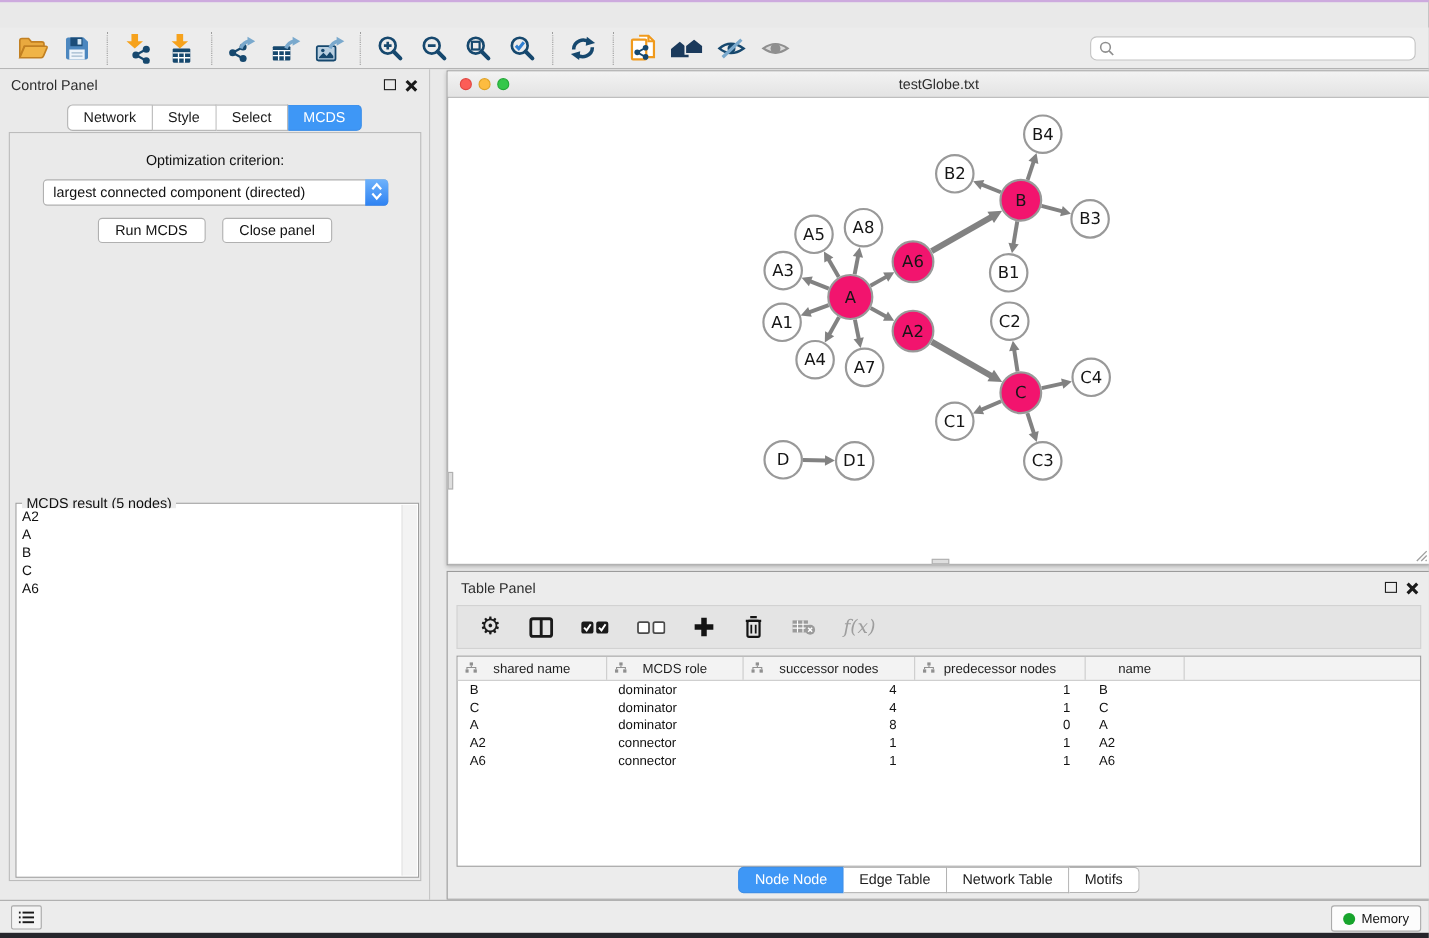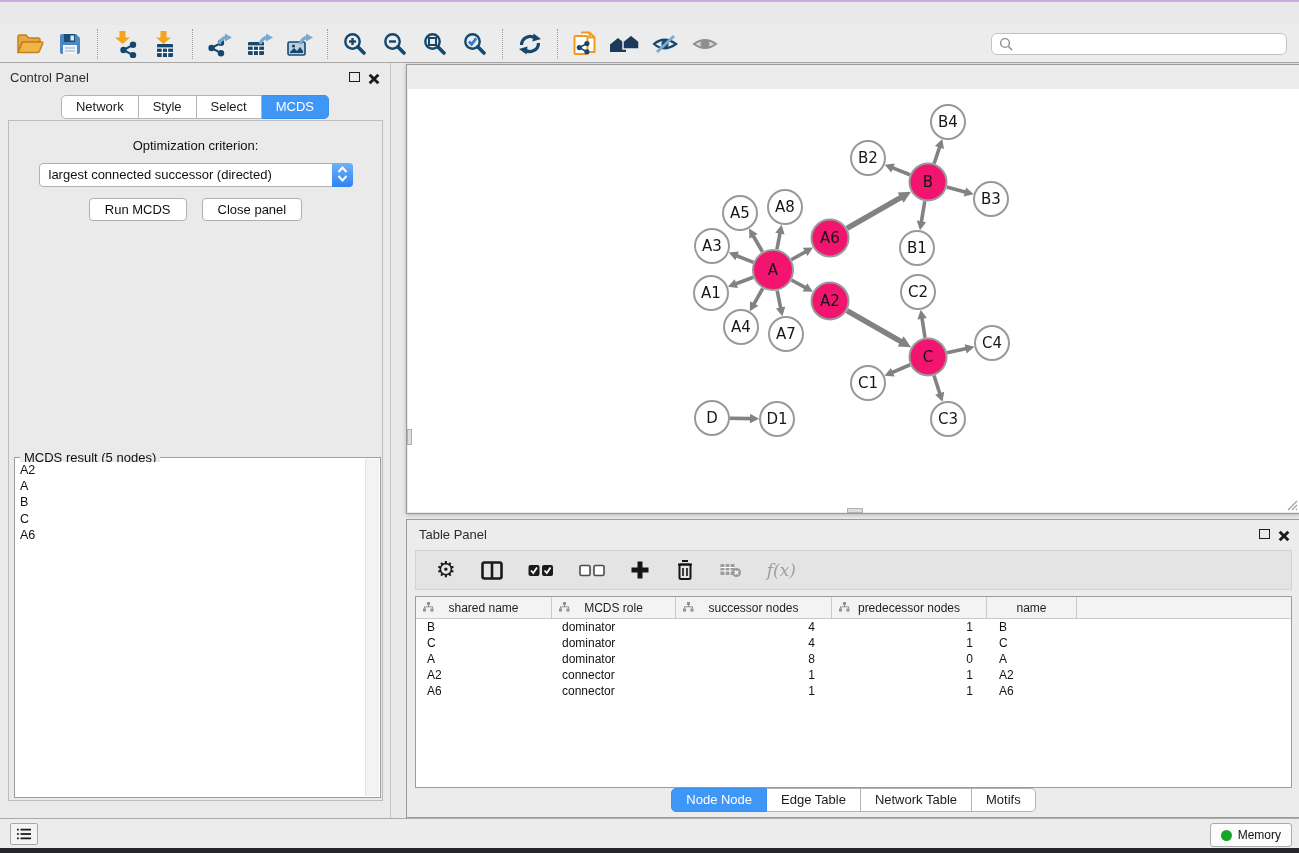--- a/index.html
+++ b/index.html
@@ -344,21 +344,21 @@
       </div>
       <div class="cp-tabs" id="cp-tabs">
           <div class="seg-tab">Network</div>
           <div class="seg-tab">Style</div>
           <div class="seg-tab">Select</div>
           <div class="seg-tab active">MCDS</div>
         </div>
       <div class="cp-body">
         <div class="opt-label">Optimization criterion:</div>
         <div class="dropdown">
-          <div class="val">largest connected successor (directed)</div>
+          <div class="val">largest connected component (directed)</div>
           <div class="stepper">
             <svg width="21" height="22" viewBox="0 0 21 22">
                 <path d="M6.5 9 L10.5 4.5 L14.5 9" fill="none" stroke="#fff" stroke-width="2"></path>
                 <path d="M6.5 13 L10.5 17.5 L14.5 13" fill="none" stroke="#fff" stroke-width="2"></path>
               </svg>
           </div>
         </div>
         <div class="cp-buttons">
           <button class="cp-btn">Run MCDS</button>
           <button class="cp-btn">Close panel</button>
@@ -371,20 +371,26 @@
             <div class="result-item">A</div>
             <div class="result-item">B</div>
             <div class="result-item">C</div>
             <div class="result-item">A6</div>
           </div>
         <div class="result-scroll"></div>
       </div>
     </div>
 
     <div class="iframe-box net-frame">
+      <div class="frame-titlebar">
+        <span class="tl r"></span>
+        <span class="tl y"></span>
+        <span class="tl g"></span>
+        <div class="frame-title">testGlobe.txt</div>
+      </div>
       <div class="net-canvas">
         <svg class="graph" id="graph-svg" width="891" height="423" viewBox="0 0 891 423">
             <g>
               <line x1="345.3111094133914" y1="188.30394328212898" x2="327.3767216786582" y2="194.9570226030784" stroke="#828282" stroke-width="3.6"></line>
               <polygon points="319.87619193137874,197.7394771867466 326.66220548801516,190.15577624267272 329.9663703061211,199.06265531756705" fill="#828282"></polygon>
             </g>
             <g>
               <line x1="345.4581150143549" y1="173.31138951384457" x2="328.19471474413206" y2="166.51923203047815" stroke="#828282" stroke-width="3.6"></line>
               <polygon points="320.75018713055294,163.5902375595618 330.864371162936,162.46516806878012 327.38619022872285,171.3055446099053" fill="#828282"></polygon>
             </g>

